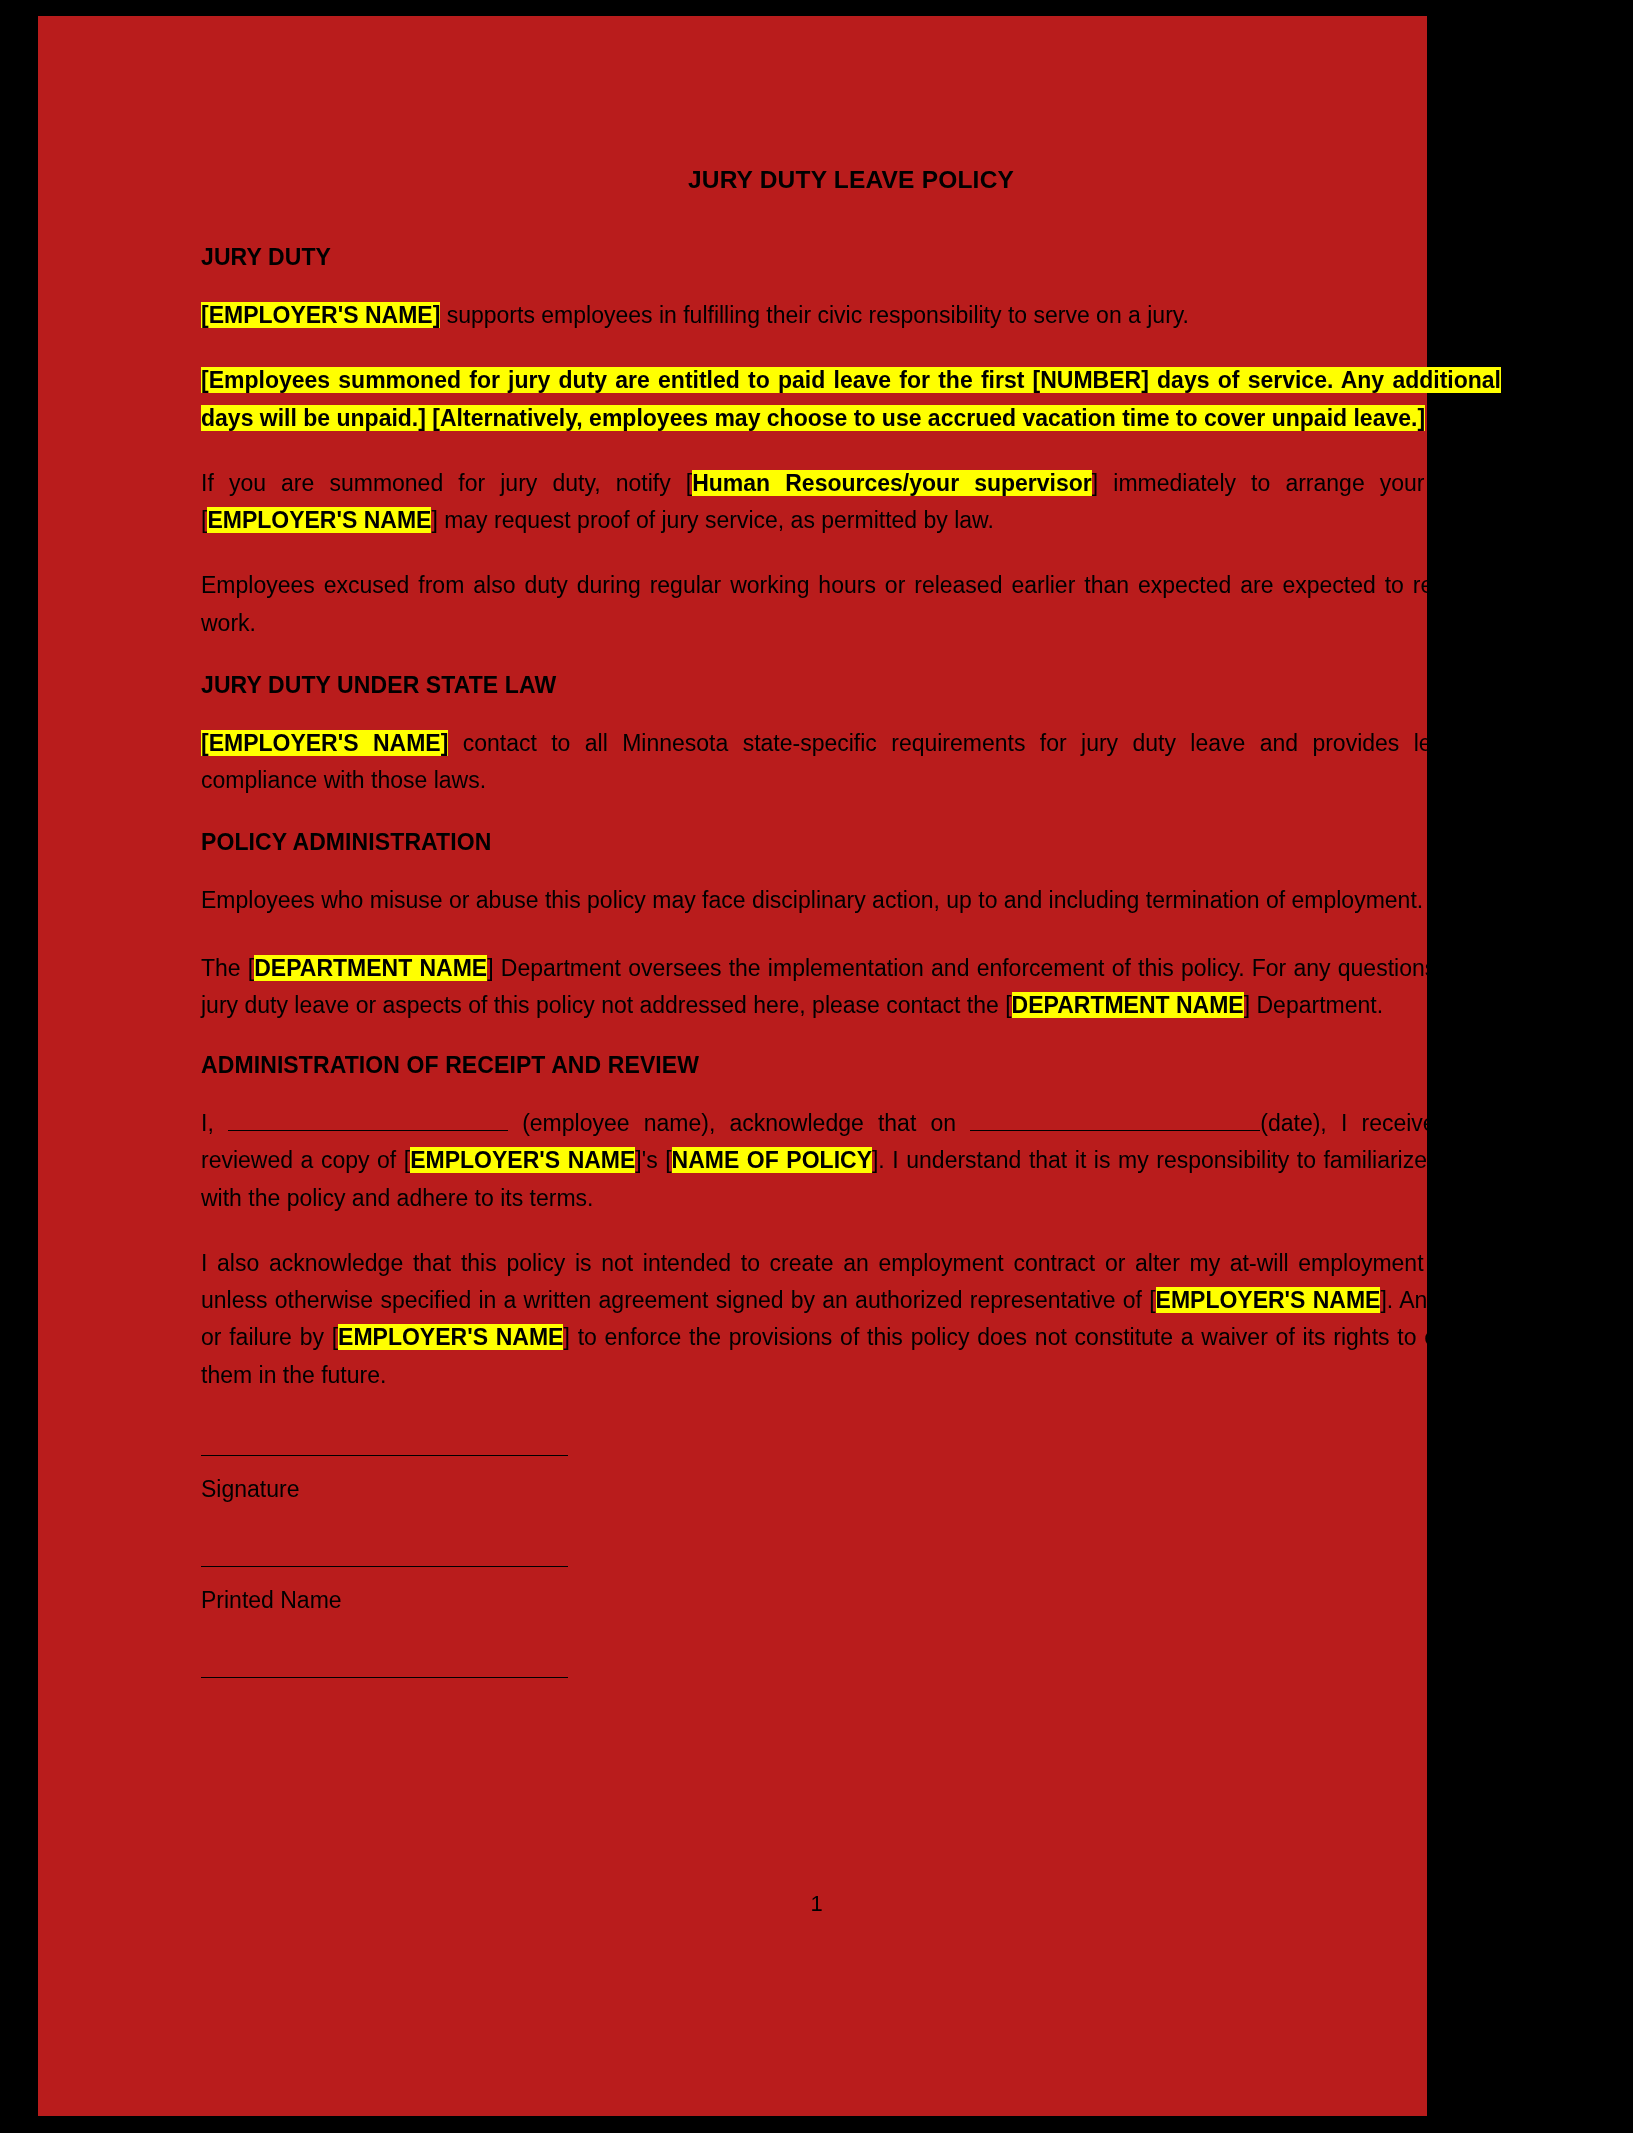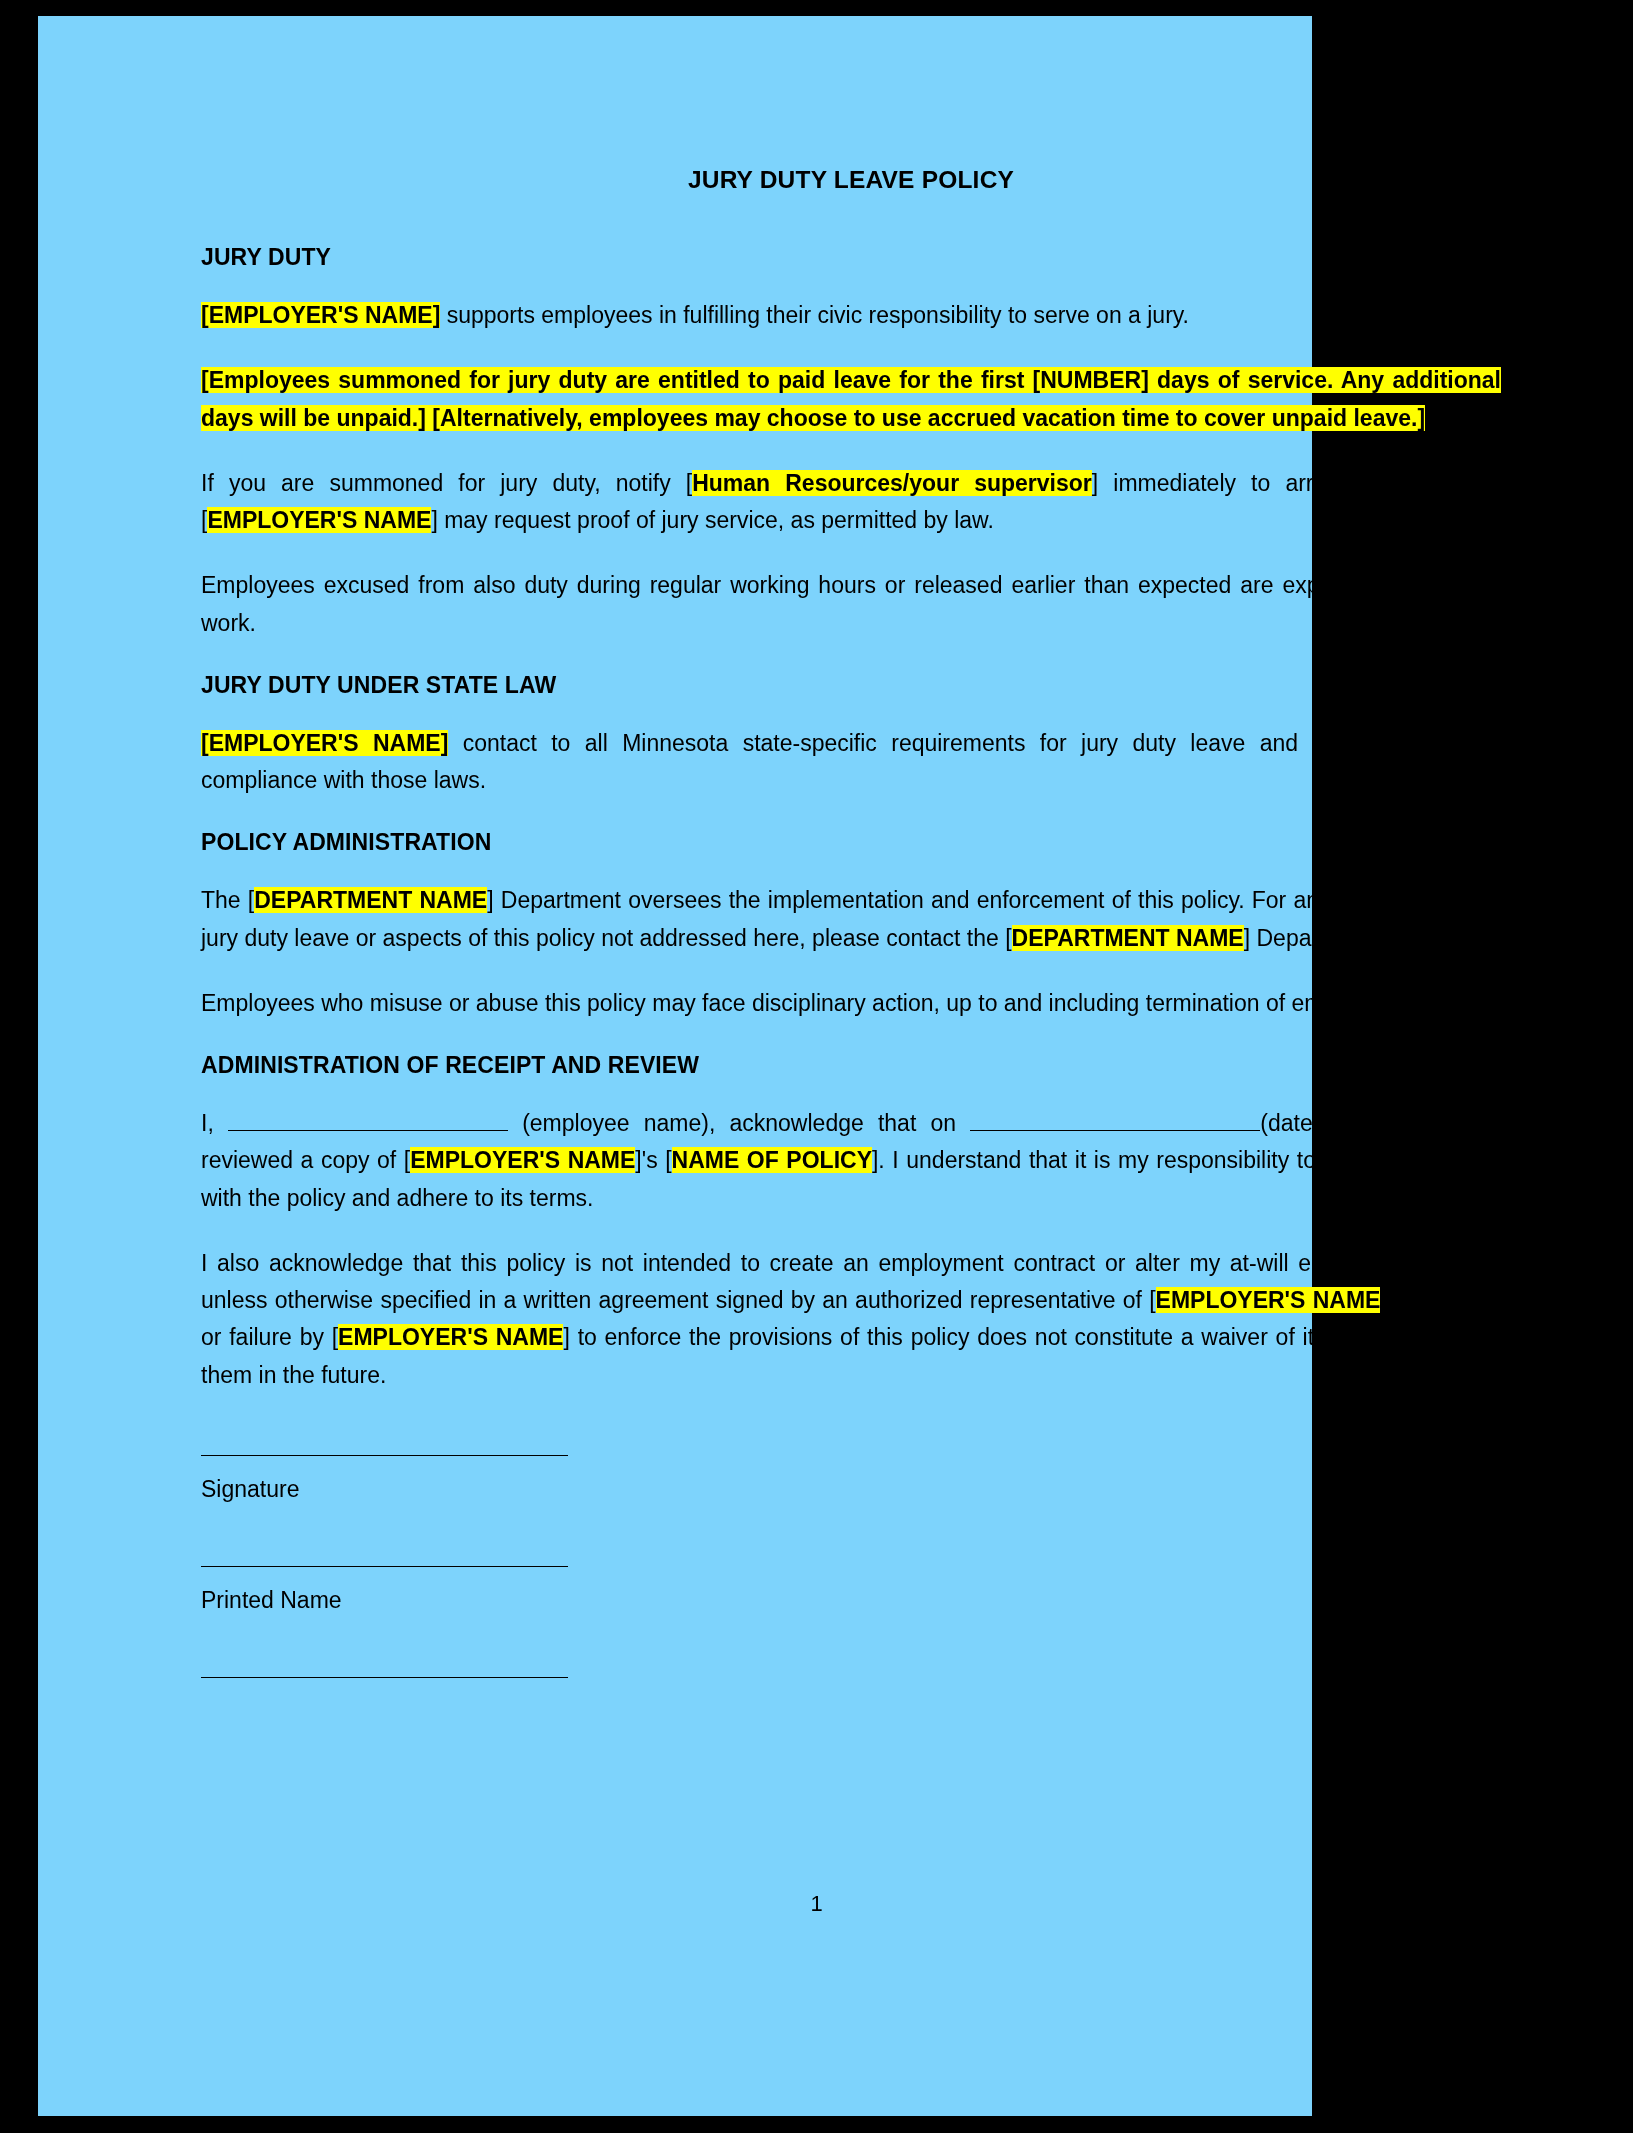--- a/index.html
+++ b/index.html
@@ -18,23 +18,23 @@
     top: 0;
     width: 1633px;
     height: 2133px;
     background: #000000;
     box-sizing: border-box;
   }
   .page {
     position: absolute;
     left: 38px;
     top: 16px;
-    width: 1274px;
+    width: 1389px;
     height: 2100px;
-    background: #7dd3fc;
+    background: #b91c1c;
     box-sizing: border-box;
   }
   .content {
     position: absolute;
     left: 163px;
     top: 150px;
     width: 1300px;
   }
   .doc-title {
     text-align: center;
@@ -122,23 +122,23 @@
       <p class="para"><span>If you are summoned for jury duty, notify [</span><span class="hl">Human Resources/your supervisor</span><span>] immediately to arrange your leave. [</span><span class="hl">EMPLOYER'S NAME</span><span>] may request proof of jury service, as permitted by law.</span></p>
 
       <p class="para last-in-block">Employees excused from also duty during regular working hours or released earlier than expected are expected to return to work.</p>
 
       <h2 class="section">JURY DUTY UNDER STATE LAW</h2>
 
       <p class="para last-in-block"><span class="hl">[EMPLOYER'S NAME]</span><span> contact to all Minnesota state-specific requirements for jury duty leave and provides leave in compliance with those laws.</span></p>
 
       <h2 class="section">POLICY ADMINISTRATION</h2>
 
+      <p class="para last-in-block">Employees who misuse or abuse this policy may face disciplinary action, up to and including termination of employment.</p>
+
       <p class="para"><span>The [</span><span class="hl">DEPARTMENT NAME</span><span>] Department oversees the implementation and enforcement of this policy. For any questions about jury duty leave or aspects of this policy not addressed here, please contact the [</span><span class="hl">DEPARTMENT NAME</span><span>] Department.</span></p>
-
-      <p class="para last-in-block">Employees who misuse or abuse this policy may face disciplinary action, up to and including termination of employment.</p>
 
       <h2 class="section">ADMINISTRATION OF RECEIPT AND REVIEW</h2>
 
       <p class="para"><span>I, </span><span class="ack-line ack-line-a"></span><span> (employee name), acknowledge that on </span><span class="ack-line ack-line-b"></span><span>(date), I received and reviewed a copy of [</span><span class="hl">EMPLOYER'S NAME</span><span>]'s [</span><span class="hl">NAME OF POLICY</span><span>]. I understand that it is my responsibility to familiarize myself with the policy and adhere to its terms.</span></p>
 
       <p class="para"><span>I also acknowledge that this policy is not intended to create an employment contract or alter my at-will employment status, unless otherwise specified in a written agreement signed by an authorized representative of [</span><span class="hl">EMPLOYER'S NAME</span><span>]. Any delay or failure by [</span><span class="hl">EMPLOYER'S NAME</span><span>] to enforce the provisions of this policy does not constitute a waiver of its rights to enforce them in the future.</span></p>
 
       <div class="sig-block">
         <div class="rule"></div>
         <div class="rule-label">Signature</div>

